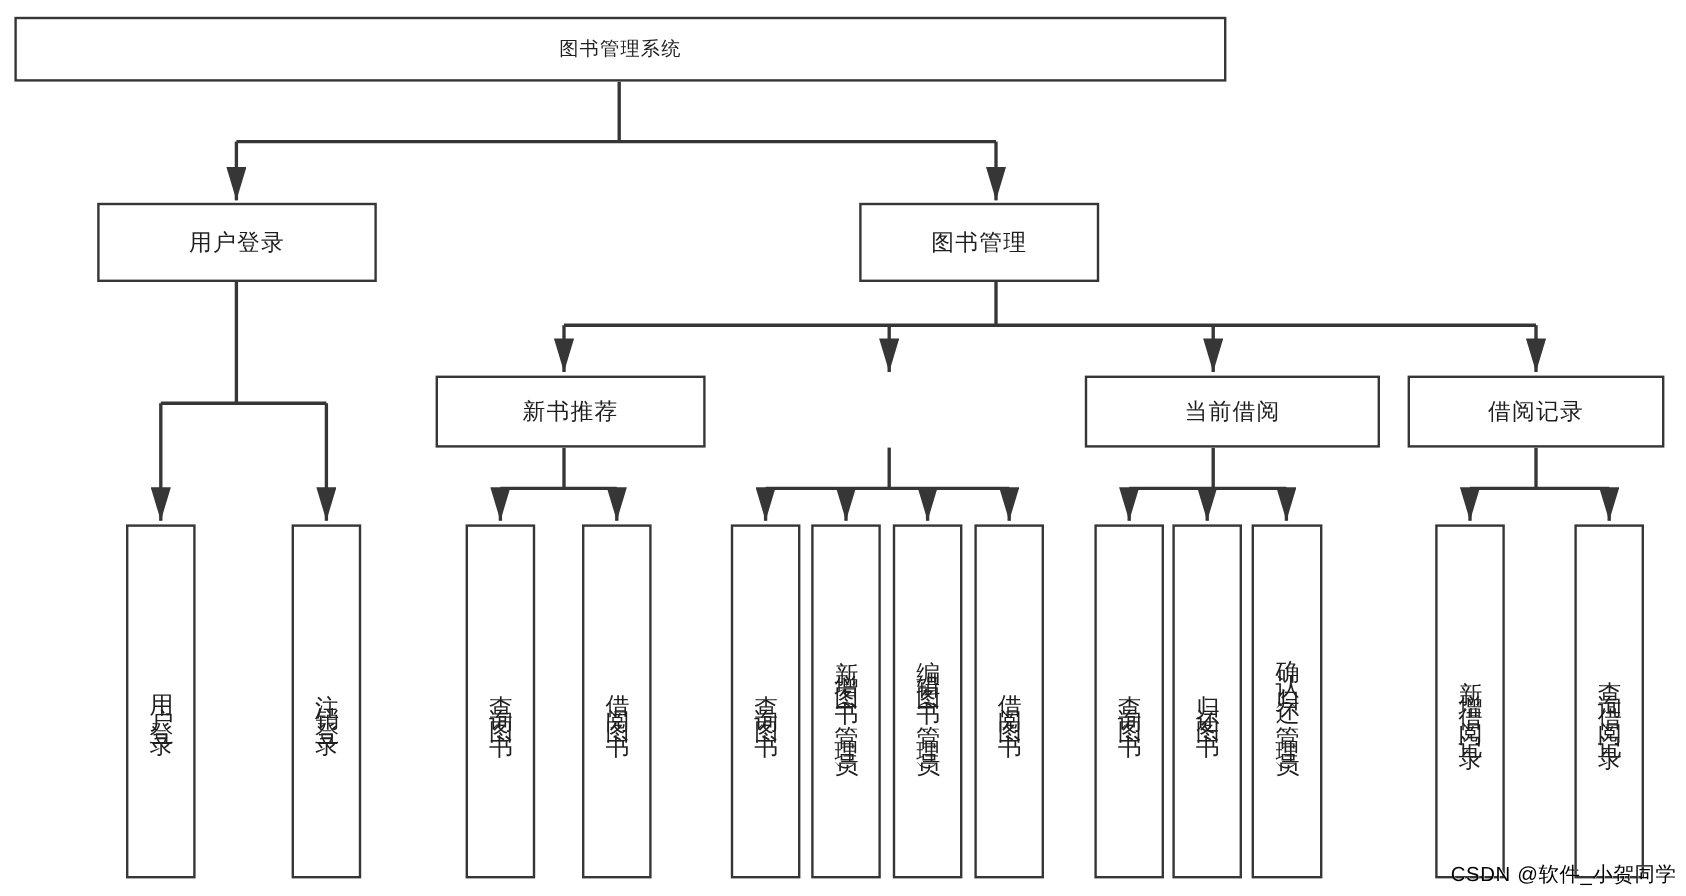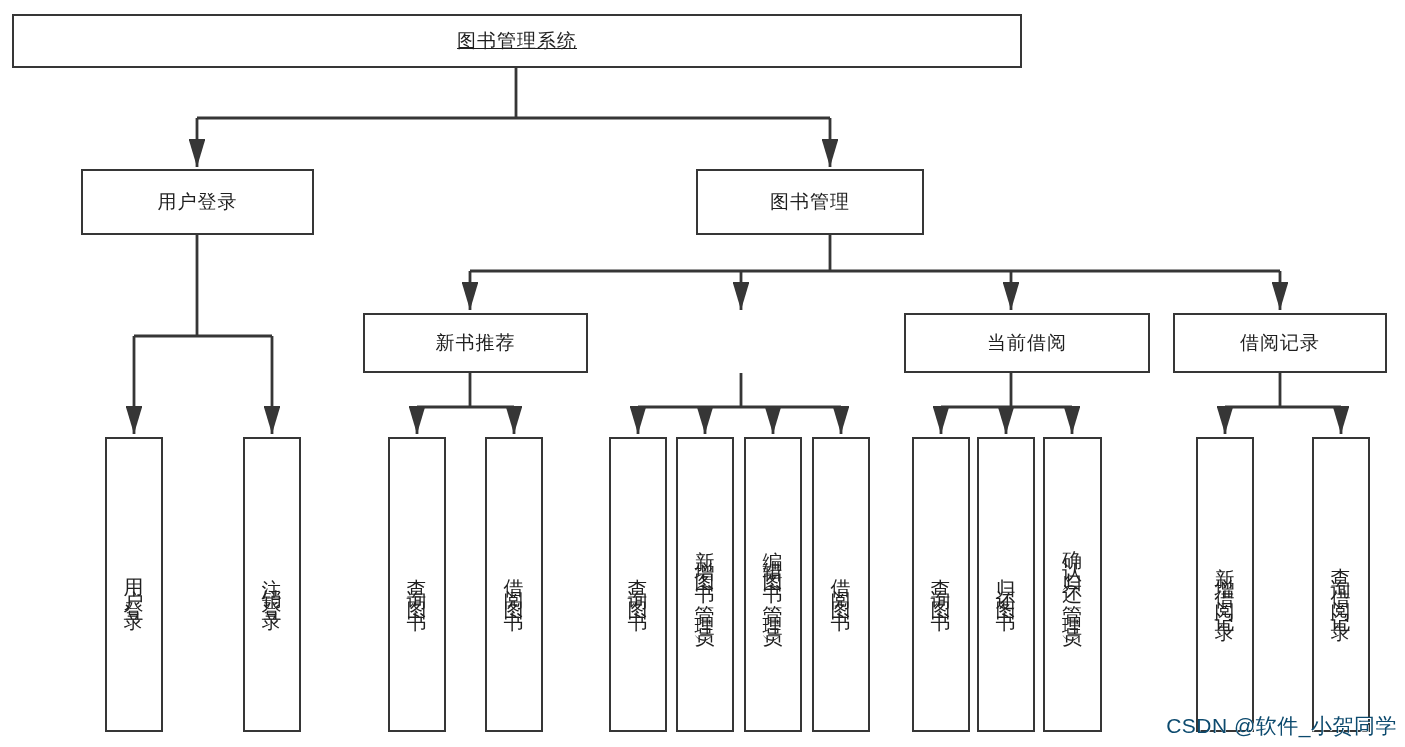--- a/index.html
+++ b/index.html
@@ -30,37 +30,36 @@
     align-items: center;
     justify-content: center;
     color: #1f1f1f;
   }
   .node.h span {
     font-size: 19px;
     letter-spacing: 1px;
     white-space: nowrap;
   }
   .node.root span {
-    font-size: 19px;
-    text-decoration: underline;
+    font-size: 16px;
   }
   .node.v span {
     writing-mode: vertical-rl;
     text-orientation: mixed;
     font-size: 20px;
     letter-spacing: 11px;
     line-height: 1;
     white-space: nowrap;
   }
   .watermark {
     position: absolute;
     right: 8px;
     bottom: 7px;
-    font-size: 21px;
-    color: #0c4a6e;
+    font-size: 17px;
+    color: #000000;
     text-shadow: 0.5px 0.5px 0 #ffffff;
     letter-spacing: 0.5px;
     pointer-events: none;
     white-space: nowrap;
   }
 </style>
 </head>
 <body>
 
 <div class="canvas">
@@ -115,21 +114,21 @@
     </g>
   </svg>
 
   <div class="node h root" style="left:12px;top:14px;width:1010px;height:54px">
     <span>图书管理系统</span>
   </div>
 
   <div class="node h" style="left:81px;top:169px;width:233px;height:66px">
     <span>用户登录</span>
   </div>
-  <div class="node h" style="left:696px;top:169px;width:228px;height:66px">
+  <div class="node h" style="left:716px;top:169px;width:200px;height:66px">
     <span>图书管理</span>
   </div>
 
   <div class="node h" style="left:363px;top:313px;width:225px;height:60px">
     <span>新书推荐</span>
   </div>
   <div class="node h" style="left:904px;top:313px;width:246px;height:60px">
     <span>当前借阅</span>
   </div>
   <div class="node h" style="left:1173px;top:313px;width:214px;height:60px">

